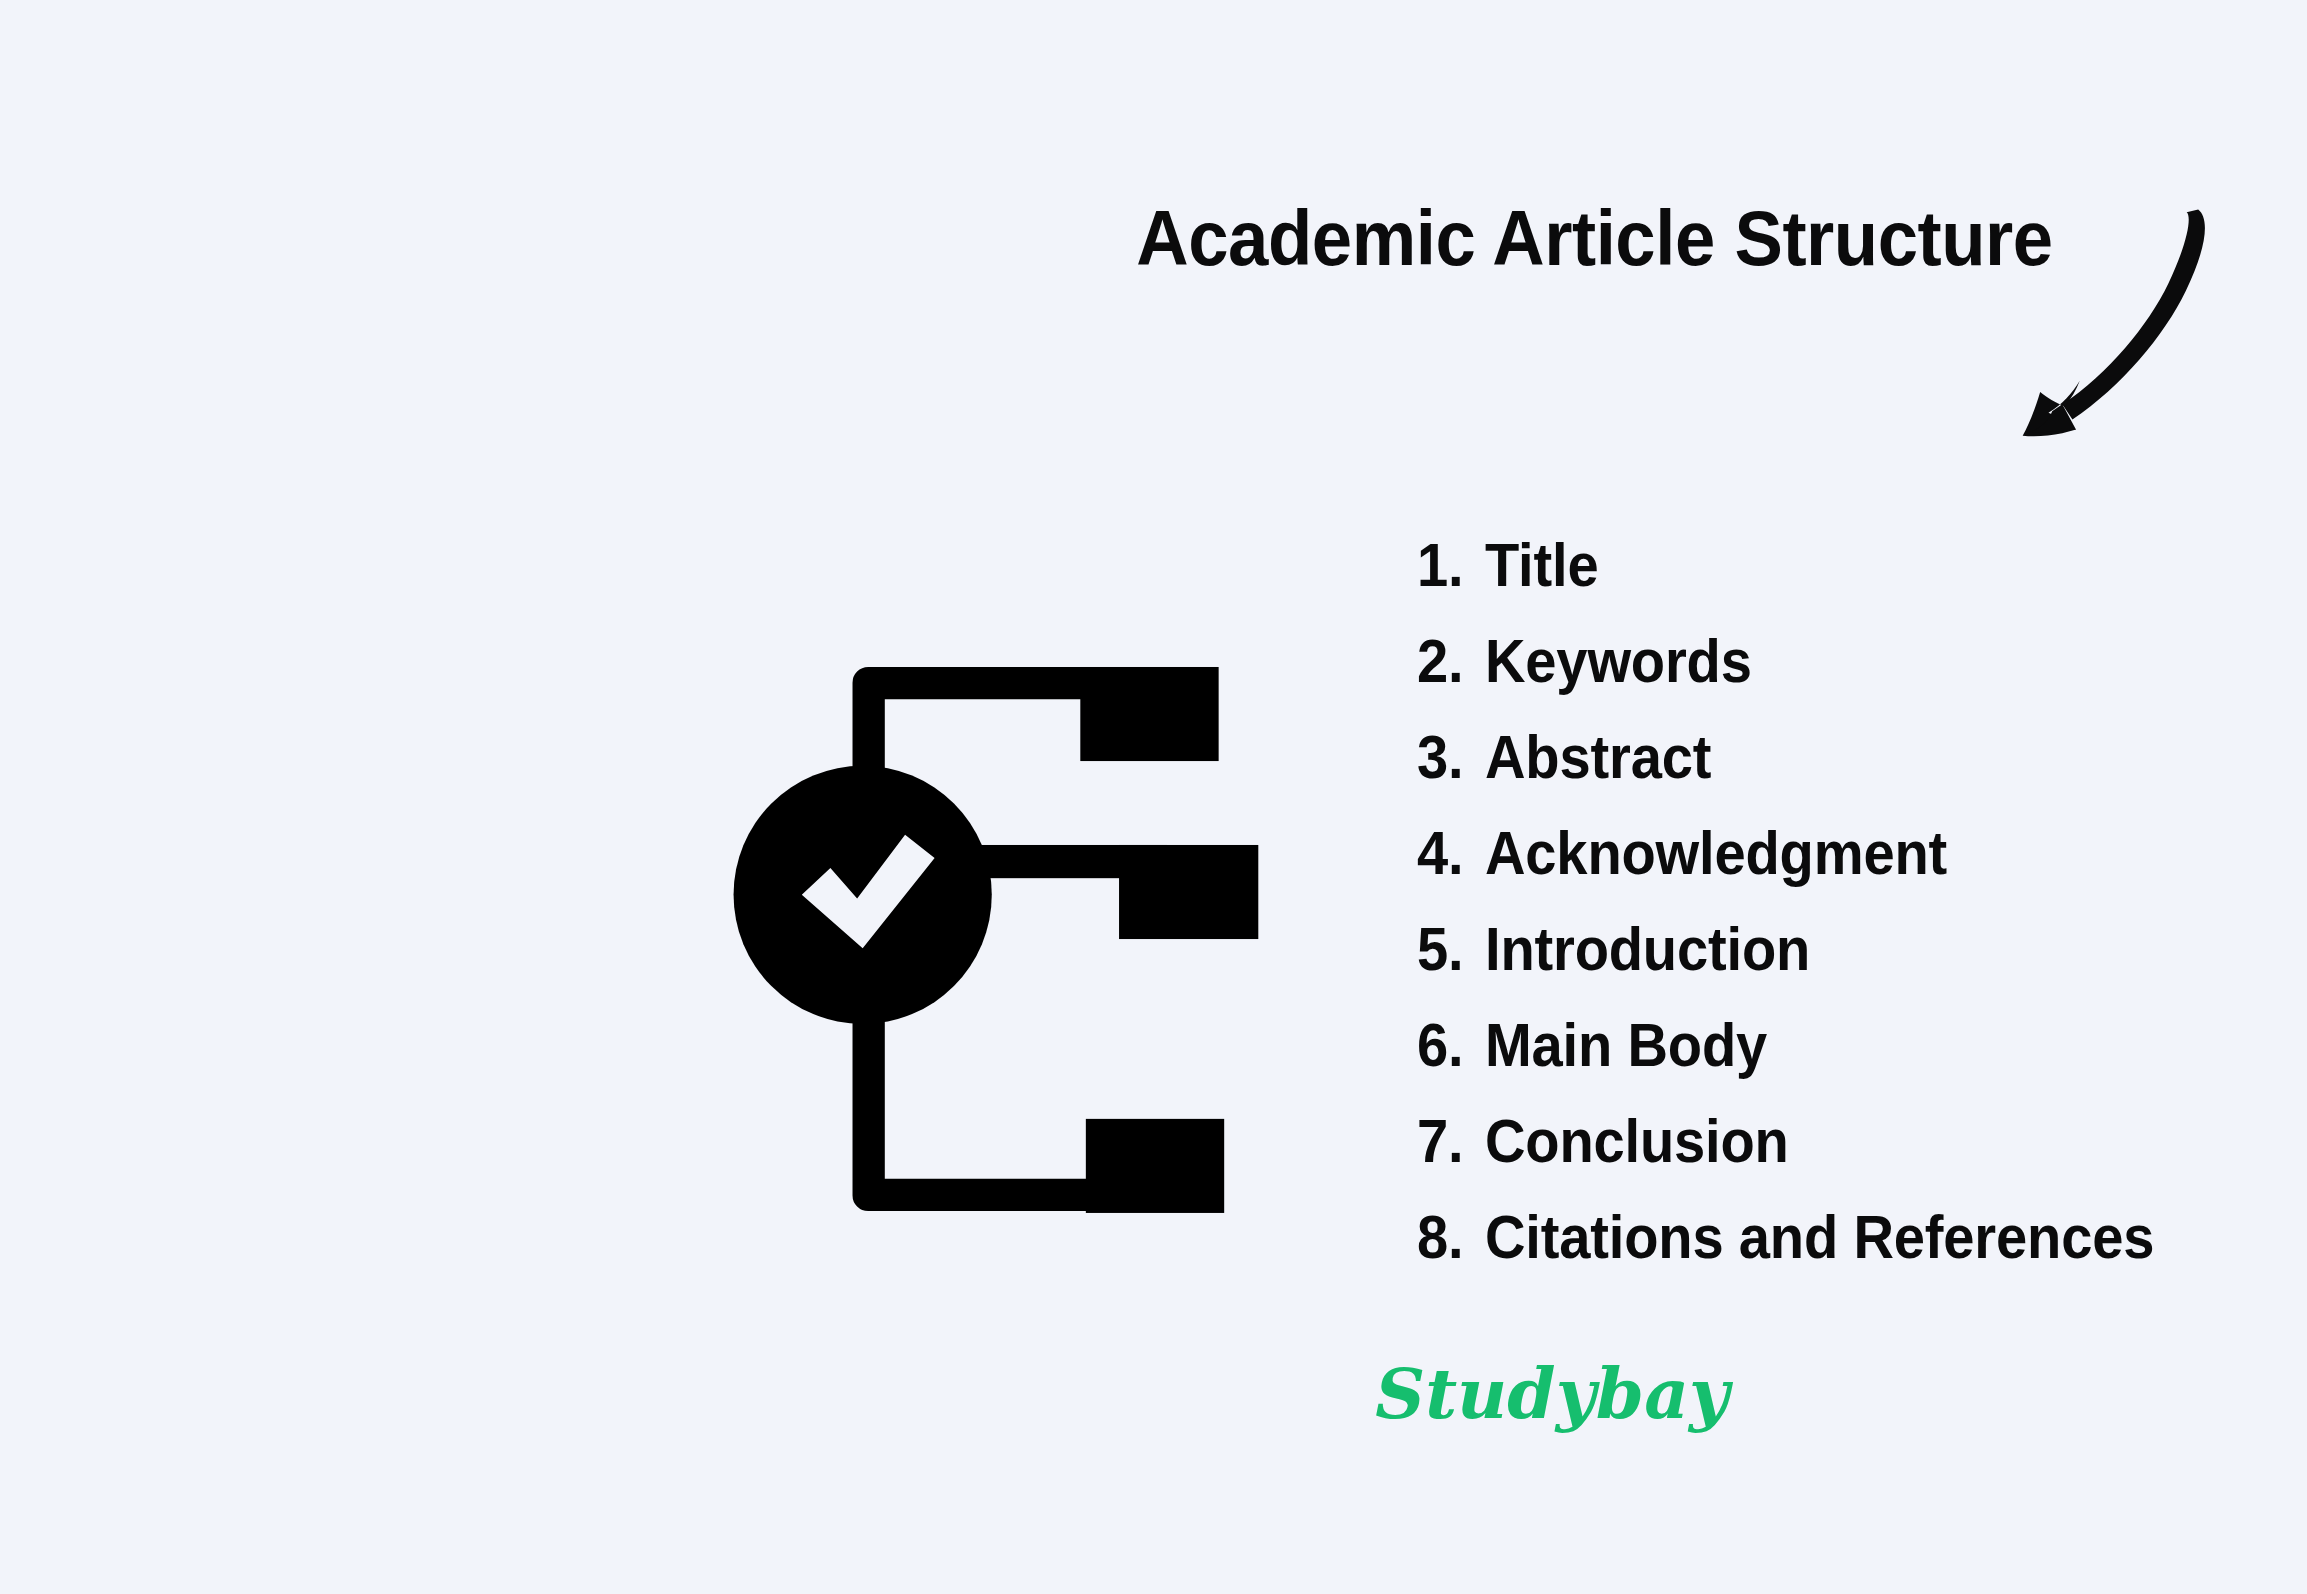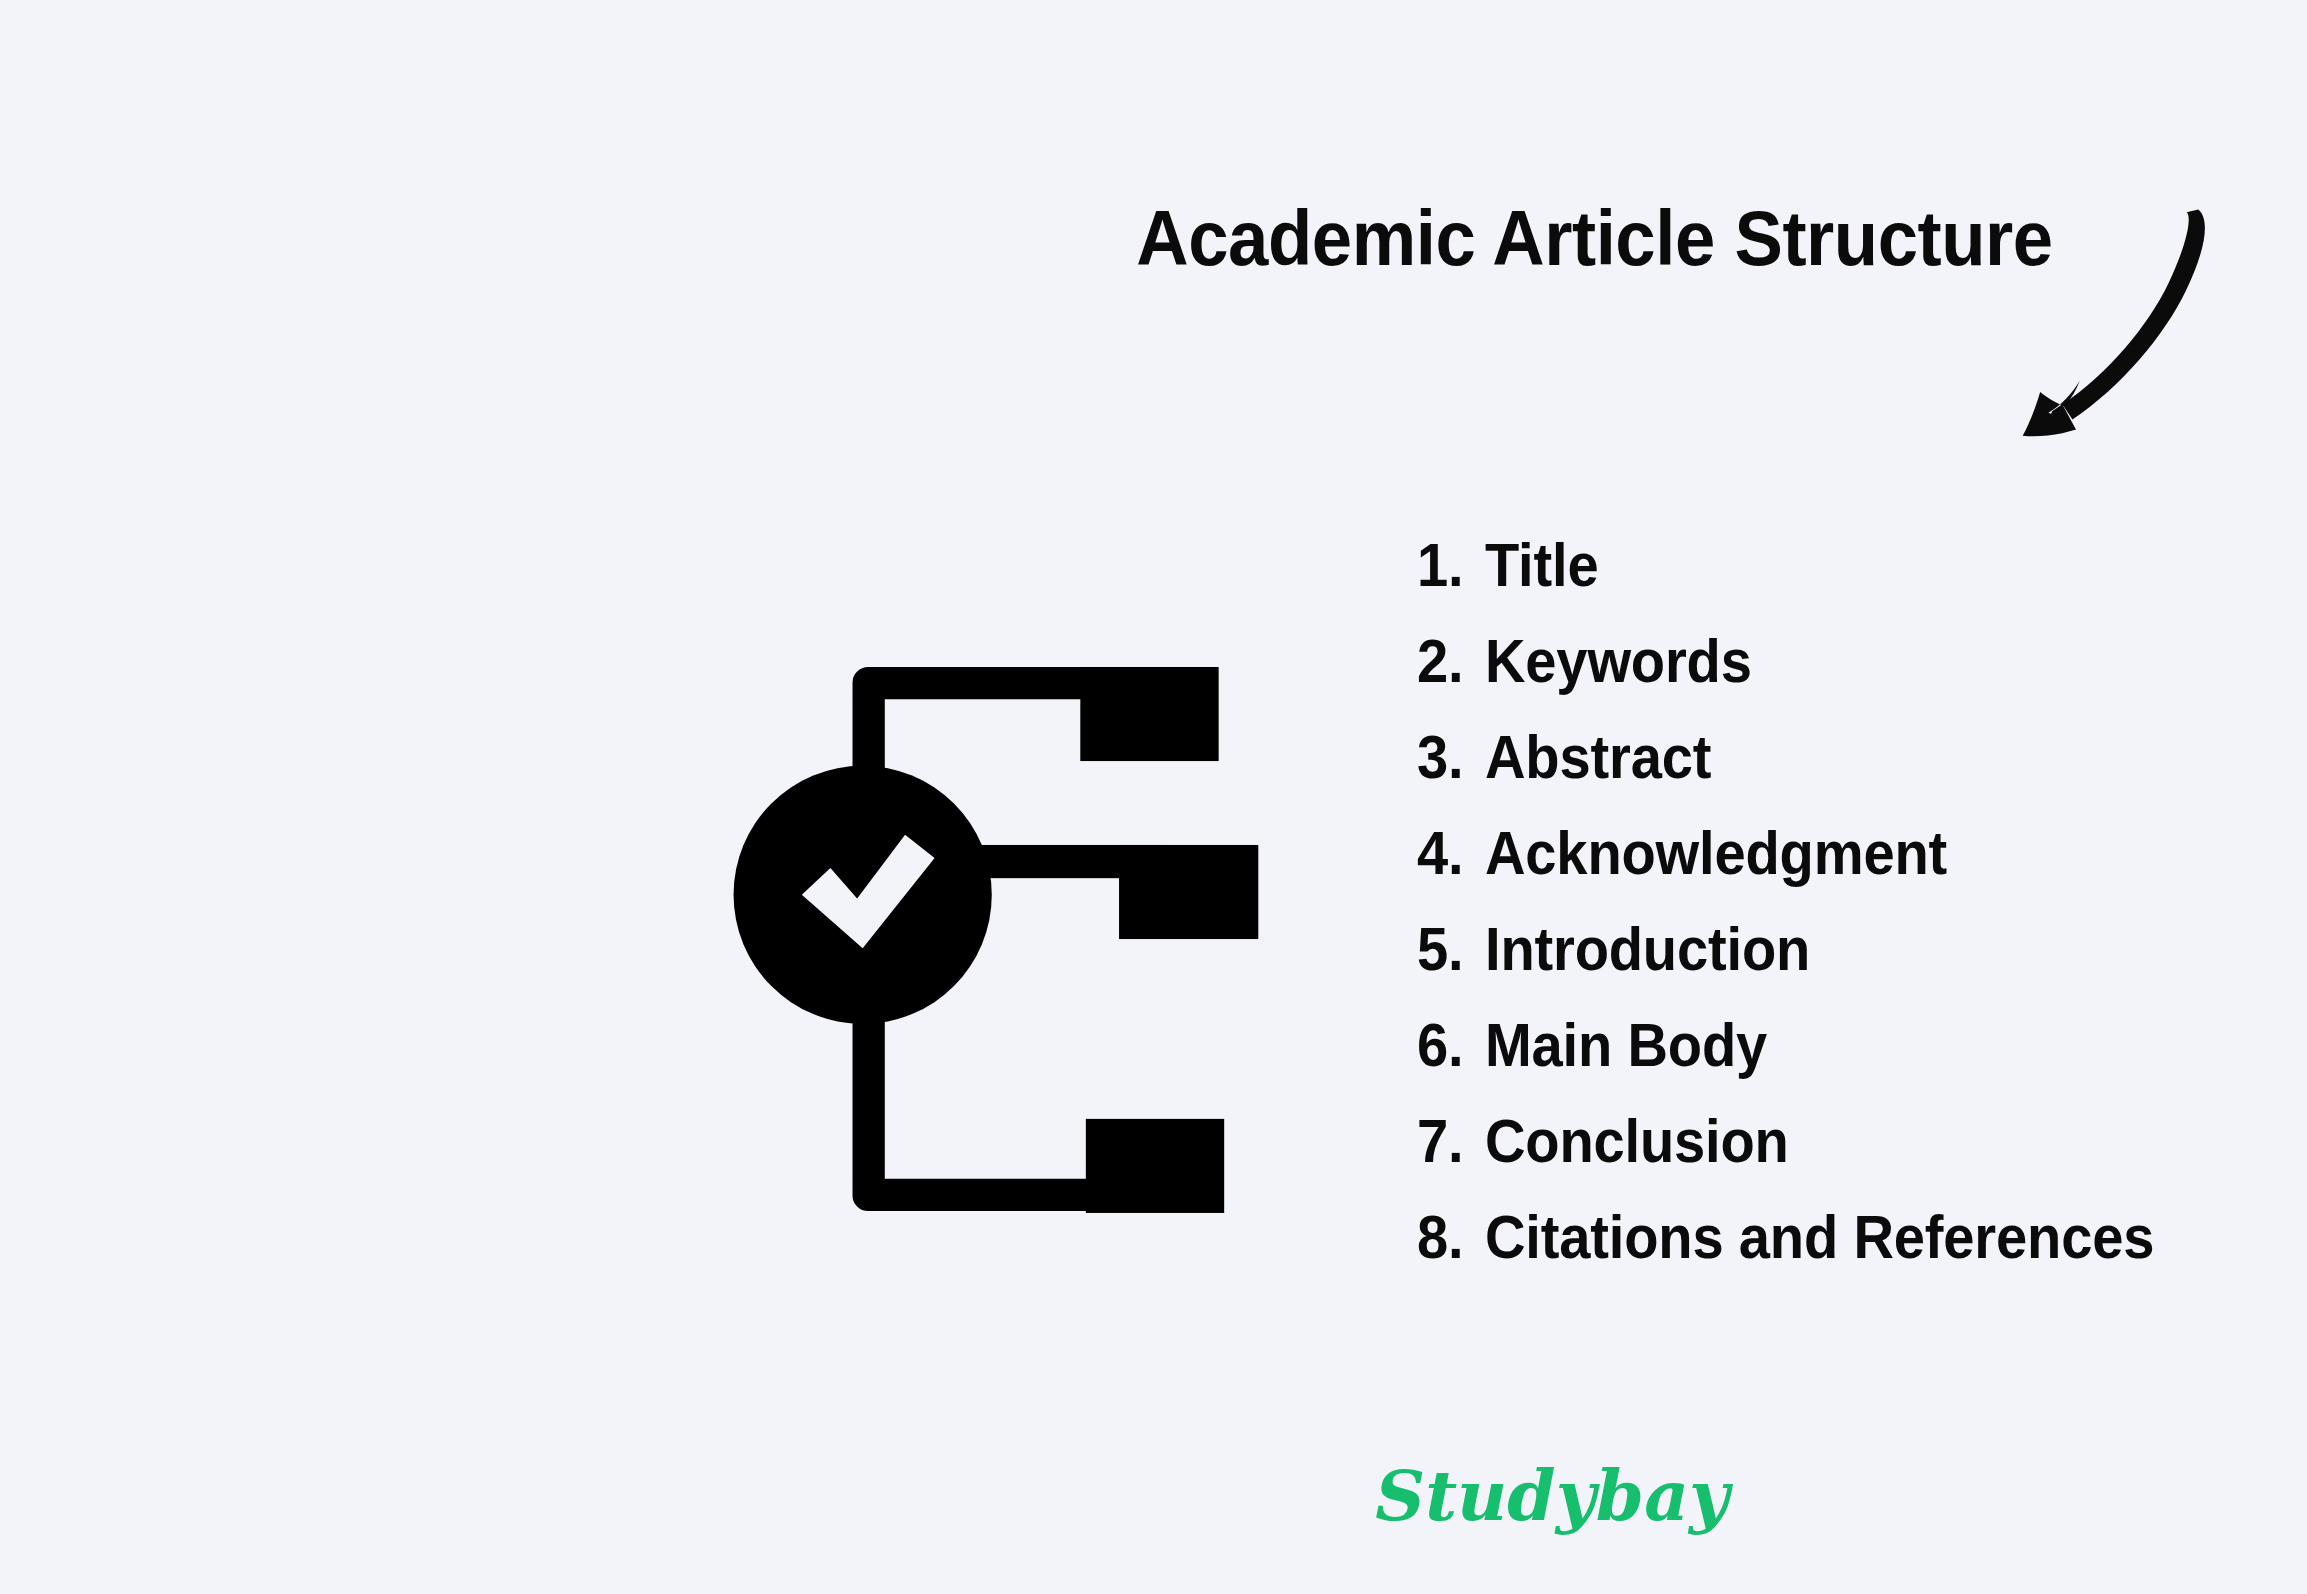--- a/index.html
+++ b/index.html
@@ -83,21 +83,21 @@
   }
   .row-label {
     transform: scaleX(0.92);
     transform-origin: 0 50%;
   }
 
   
   #studybay-logo {
     position: absolute;
     left: 1366px;
-    top: 1438px;
+    top: 1336px;
     width: 378px;
     height: 120px;
   }
   #studybay-logo svg { display: block; width: 100%; height: 100%; }
   #logo-text {
     font-family: "DejaVu Serif", serif;
     font-style: italic;
     font-weight: bold;
     font-size: 150px;
   }

